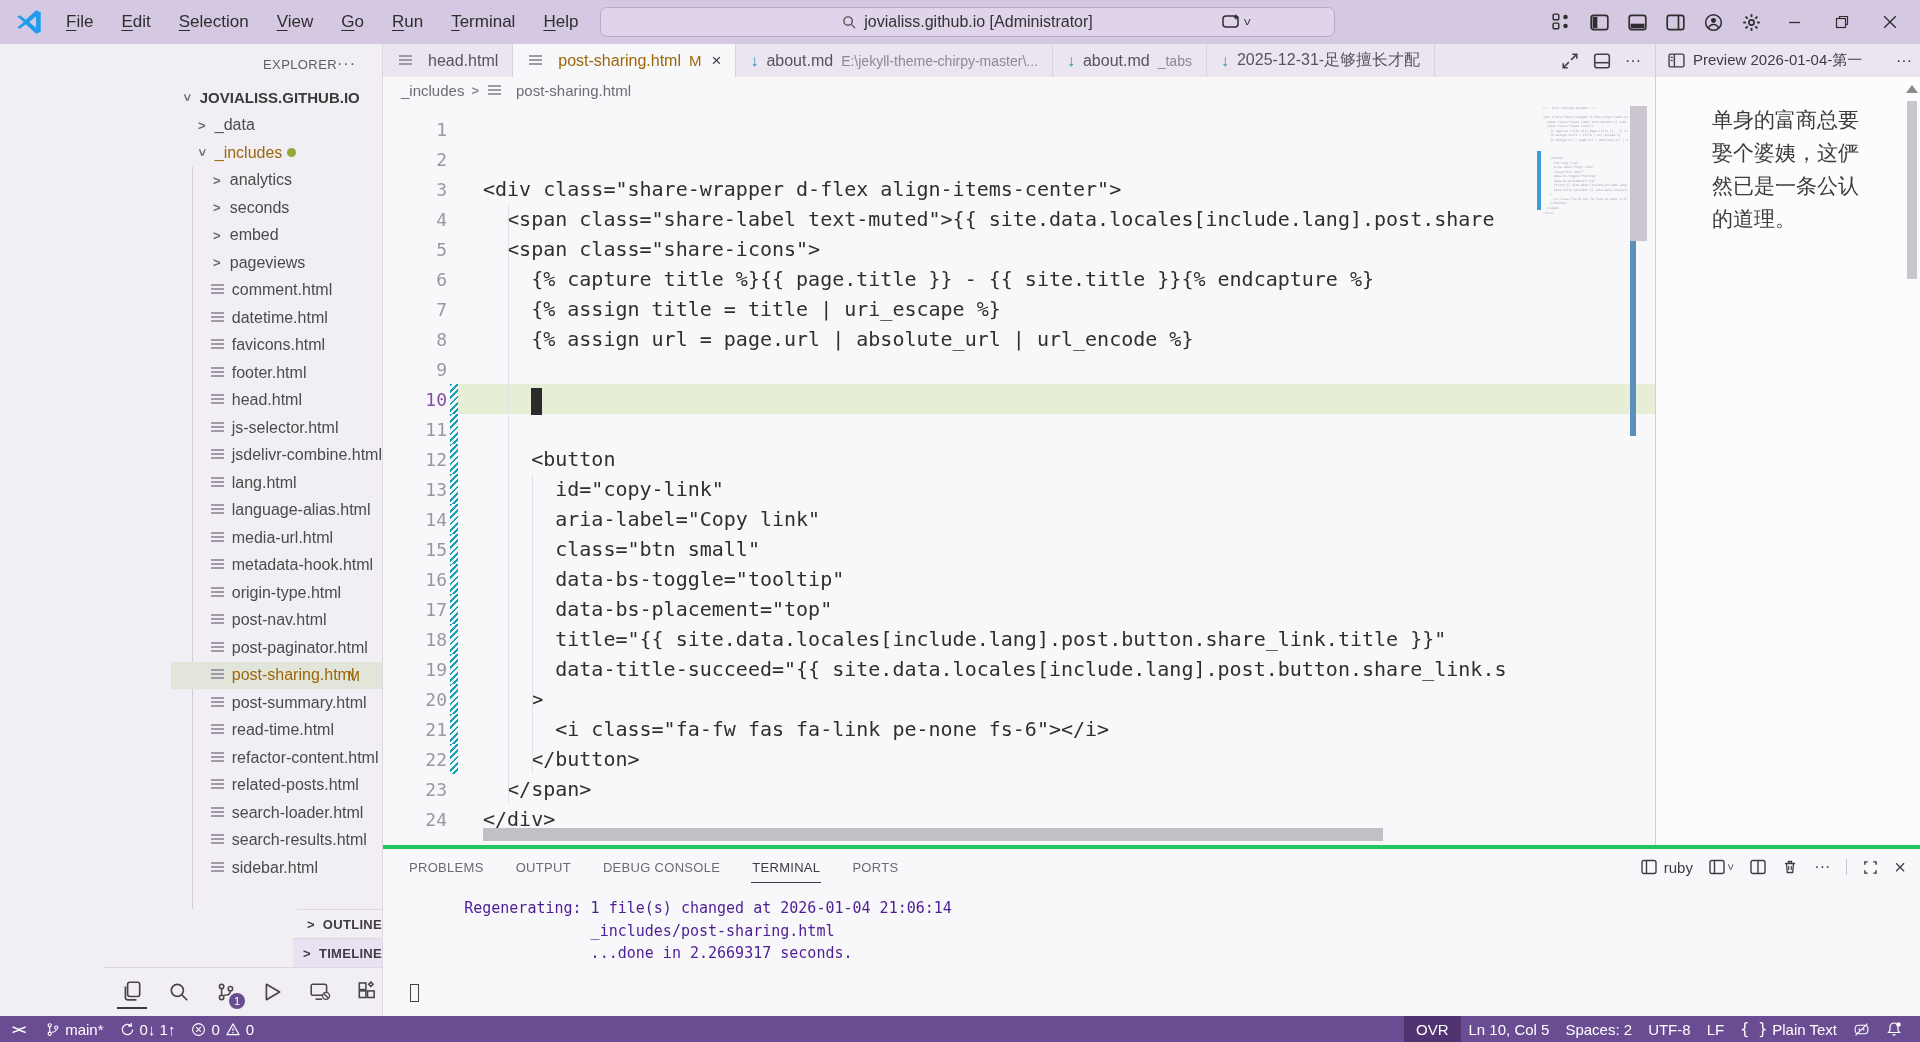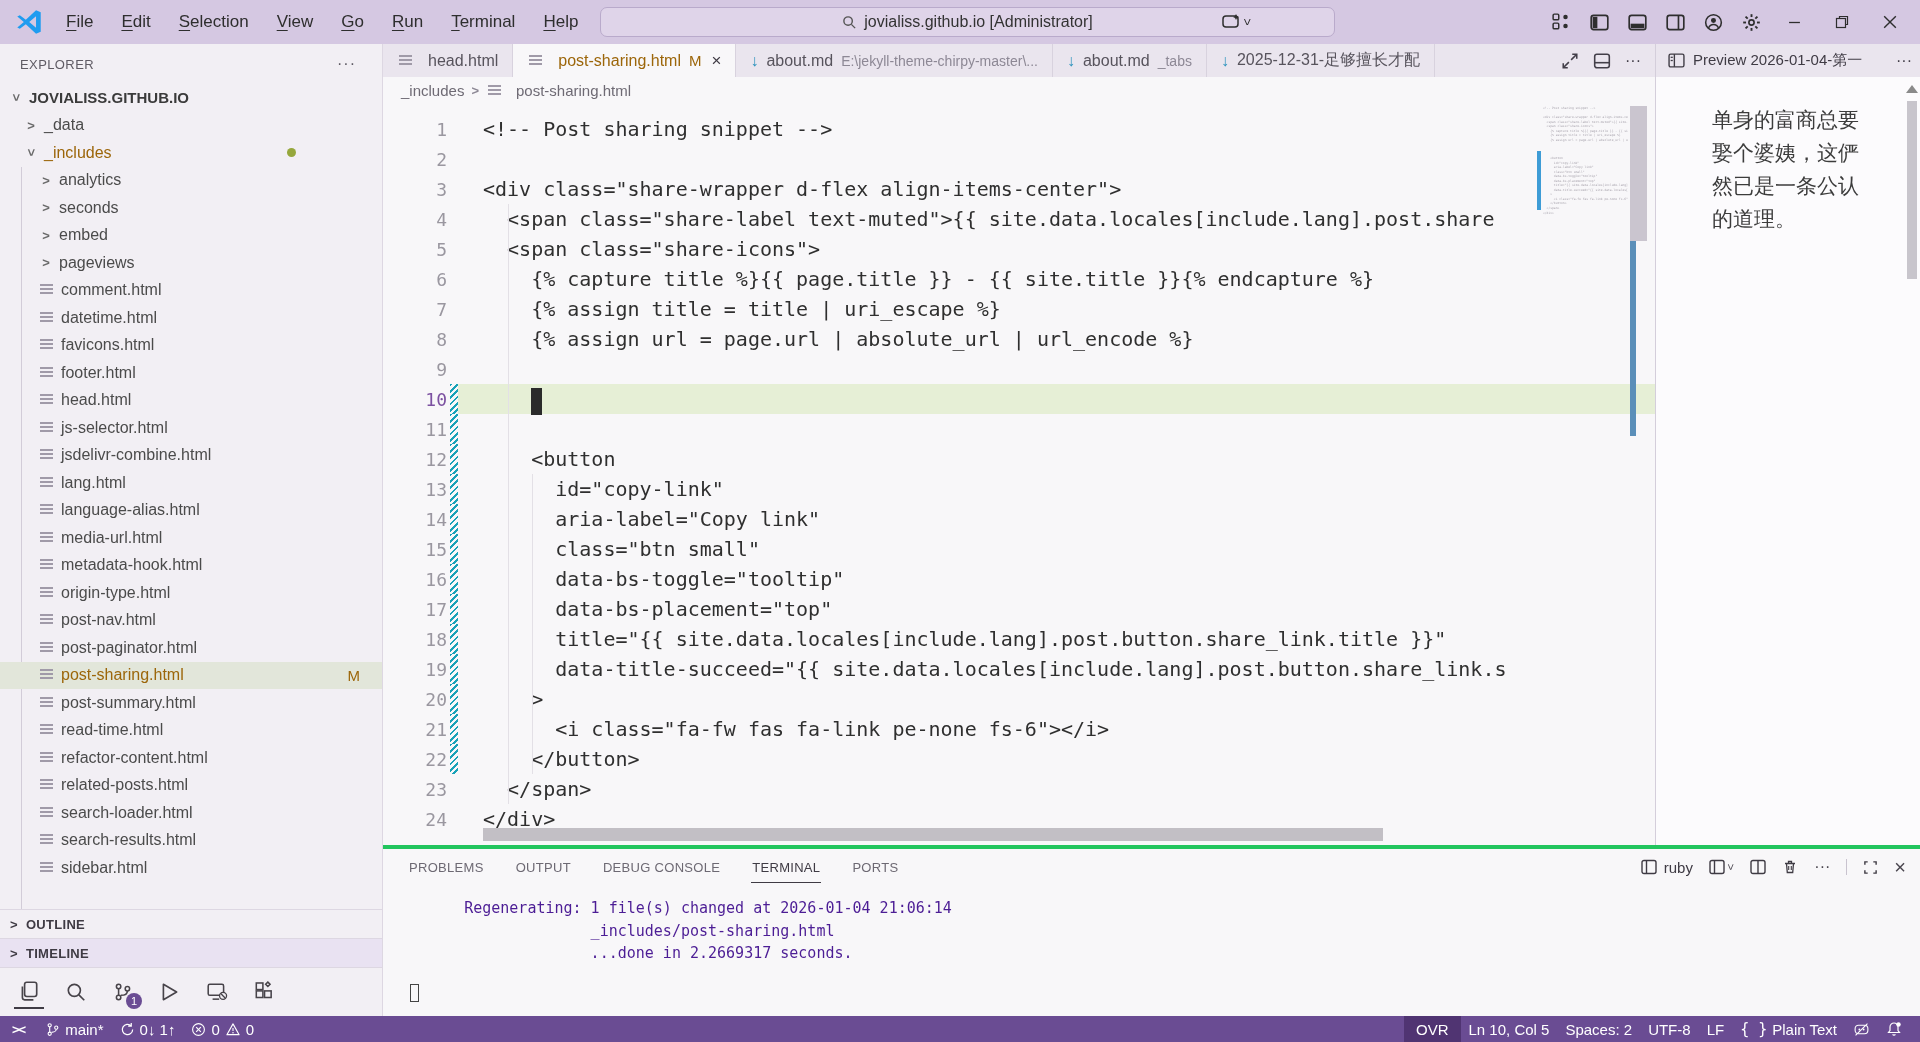--- a/index.html
+++ b/index.html
@@ -17,21 +17,21 @@
   .search-box { position:absolute; left:600px; width:735px; height:30px; top:7px; background:#dfd4e9; border:1px solid #b9aacb; border-radius:7px; display:flex; align-items:center; justify-content:center; gap:7px; font-size:16px; color:#333; }
   .tb-right { position:absolute; right:0; top:0; height:44px; display:flex; align-items:center; gap:4px; padding-right:8px; }
   .tb-icon { width:34px; height:30px; display:flex; align-items:center; justify-content:center; color:#2e2e2e; border-radius:5px; }
   .win-ctl { width:44px; height:44px; display:flex; align-items:center; justify-content:center; color:#2e2e2e; }
   .copilot-wrap { display:flex; align-items:center; margin-right:290px; gap:2px; color:#2e2e2e; }
 
   
   .content { flex:1; display:flex; min-height:0; }
 
   
-  .sidebar { width:383px; flex:0 0 383px; background:#f2eff4; border-right:1px solid #ddd7e2; display:flex; flex-direction:column; }
+  .sidebar { width:383px; flex:0 0 383px; background:#f2eff4; border-right:1px solid #ddd7e2; display:flex; flex-direction:column;align-items:flex-end; }
   .sidebar-header { height:40px; display:flex; align-items:center; justify-content:space-between; padding:0 26px 0 20px; }
   .sidebar-title { font-size:13px; letter-spacing:.4px; color:#5f5b64; }
   .hdr-dots { color:#5f5b64; font-size:16px; letter-spacing:1px; }
   .tree { height:825px; position:relative; overflow:hidden; }
   .tree-guide { position:absolute; left:21px; top:82.5px; height:742.5px; width:1px; background:#d2ccd8; }
   .trow { height:27.5px; display:flex; align-items:center; font-size:16px; color:#4b4b4b; position:relative; white-space:nowrap; }
   .trow.selected { background:#e2e6da; }
   .trow.modified > .tlabel { color:#9c660a; }
   .trow .chev { width:16px; text-align:center; font-size:13px; color:#6a6a6a; font-weight:700; margin-right:5px; flex:0 0 16px; }
   .chev.open { display:inline-block; transform:rotate(90deg); }
@@ -451,21 +451,20 @@
             <span>_includes</span>
             <span class="chev" style="color:#8d8895;font-size:13px;font-weight:700;">&gt;</span>
             <span class="file-ico"></span>
             <span>post-sharing.html</span>
           </div>
           <div class="code-area">
             <div class="code-lines">
                 <div class="cline">
                   <span class="ln">1</span>
                   <span class="mod"></span>
-                  <span class="txt">&lt;!-- Post sharing snippet --&gt;</span>
                 </div>
                 <div class="cline">
                   <span class="ln">2</span>
                   <span class="mod"></span>
                   <span class="txt"></span>
                 </div>
                 <div class="cline">
                   <span class="ln">3</span>
                   <span class="mod"></span>
                   <span class="txt">&lt;div class="share-wrapper d-flex align-items-center"&gt;</span>

